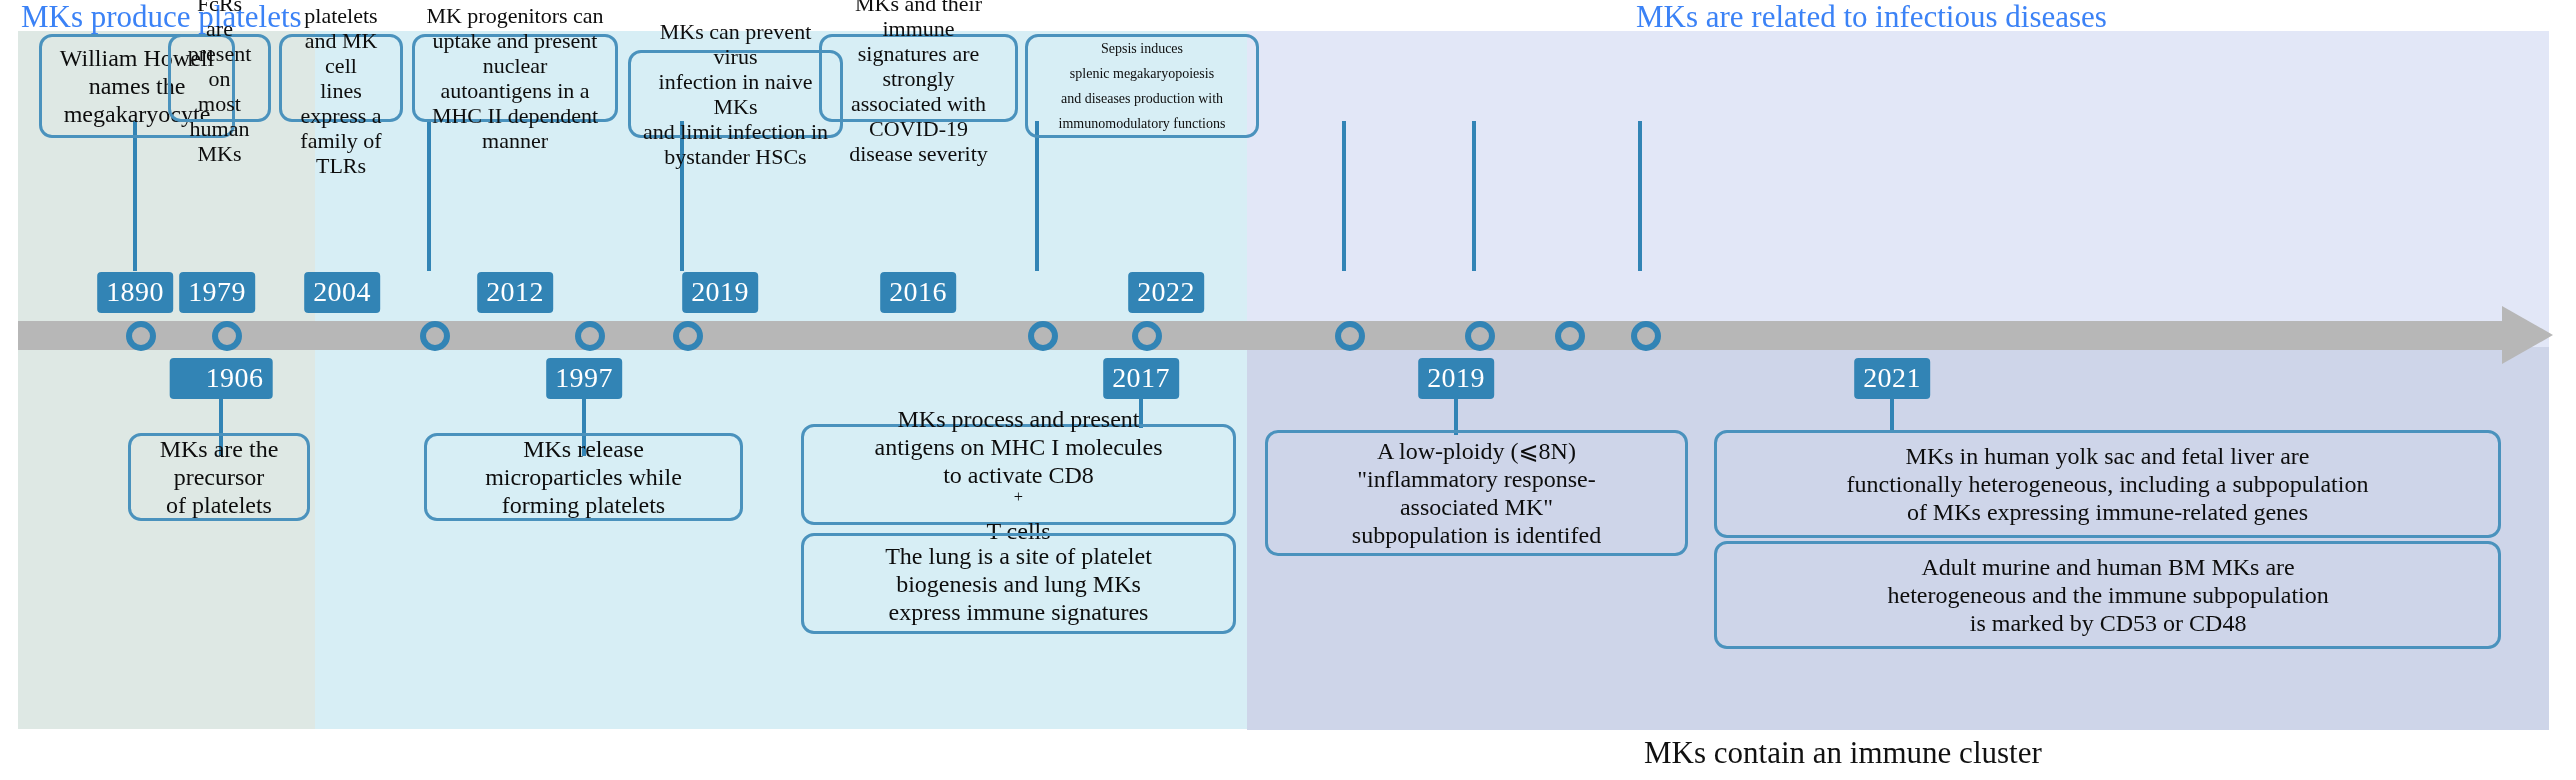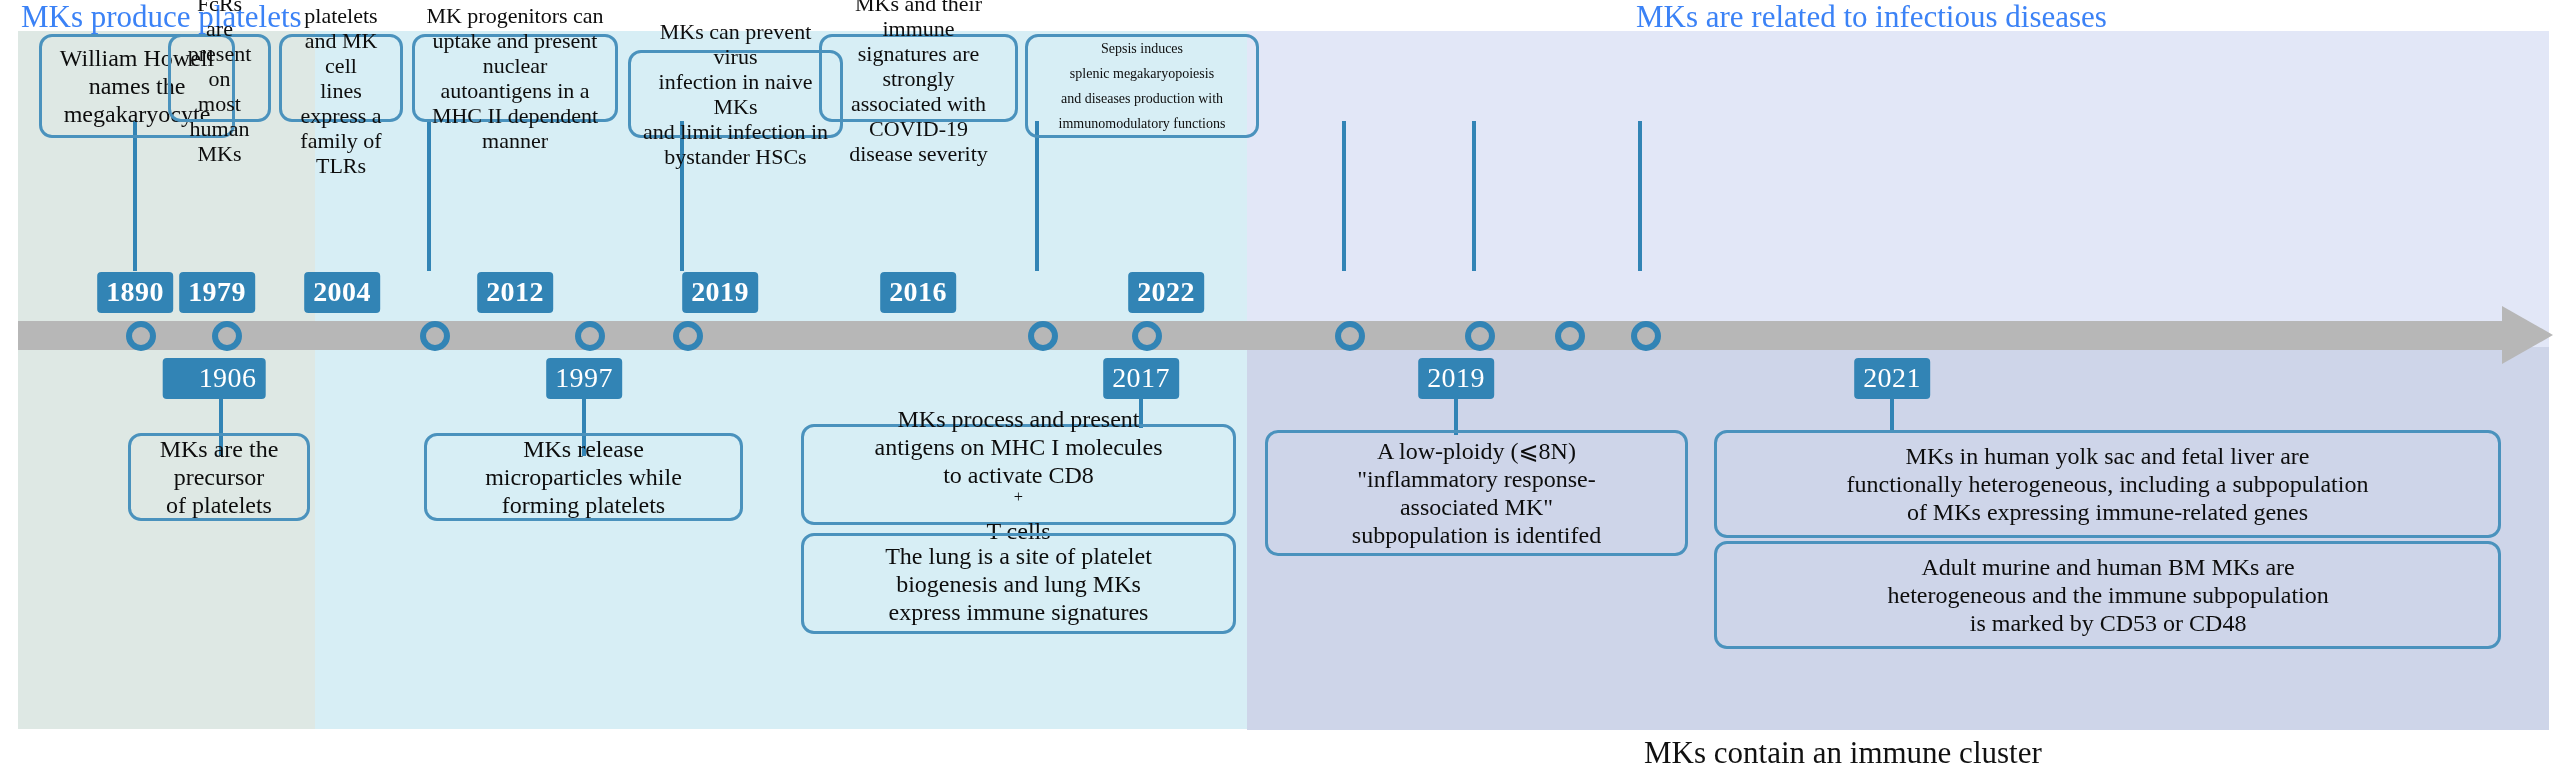--- a/index.html
+++ b/index.html
@@ -89,21 +89,21 @@
     background: #3284b5;
     color: #ffffff;
     font-size: 28px;
     line-height: 28px;
     padding: 5.7px 9px 7.4px 9px;
     border-radius: 4.1px;
     transform: translateX(-50%);
     white-space: nowrap;
     letter-spacing: 0.4px;
   }
-  .year-above { top: 272px; font-weight: bold; }
+  .year-above { top: 272px; }
   .year-below { top: 358px; }
 
   
   .stem {
     position: absolute;
     width: 3.3px;
     margin-left: -1.6px;
     background: #3284b5;
   }
 
@@ -224,21 +224,21 @@
   <div class="year year-above" style="left:1166px;">2022</div>
   <div class="box" style="left:1025px; top:34px; width:234px; height:104px; font-size:14px; line-height:25px;">
     <div>
       <span>Sepsis induces</span>
       <span>splenic megakaryopoiesis</span>
       <span>and diseases production with</span>
       <span>immunomodulatory functions</span>
     </div>
   </div>
 
-  <div class="year year-below" style="left:214px;padding-left:36px;">1906</div>
+  <div class="year year-below" style="left:221px;padding-left:36px;">1906</div>
   <div class="stem" style="left:221px; top:399px; height:57px;"></div>
   <div class="box" style="left:128px; top:433px; width:182px; height:88px;">
     <div>
       <span>MKs are the</span>
       <span>precursor</span>
       <span>of platelets</span>
     </div>
   </div>
 
   <div class="year year-below" style="left:584px;">1997</div>

